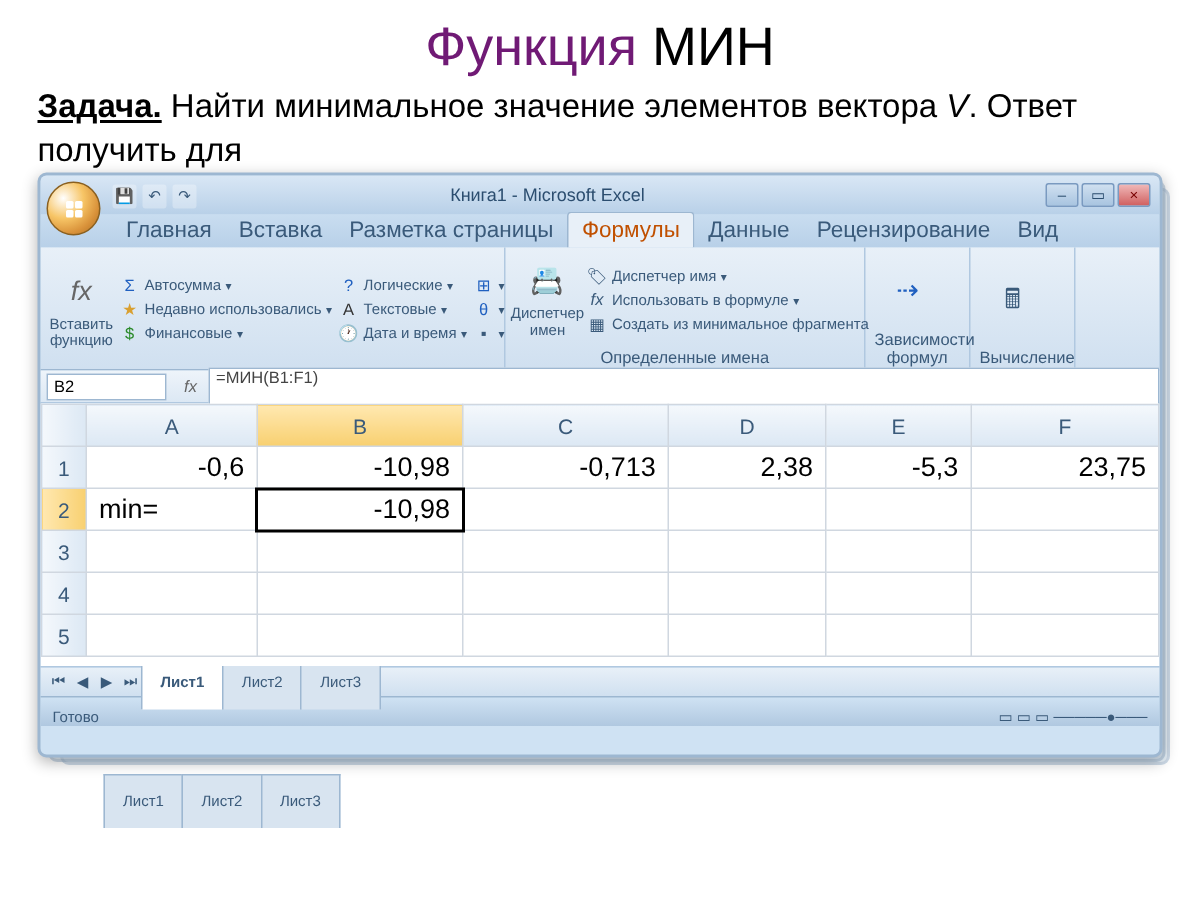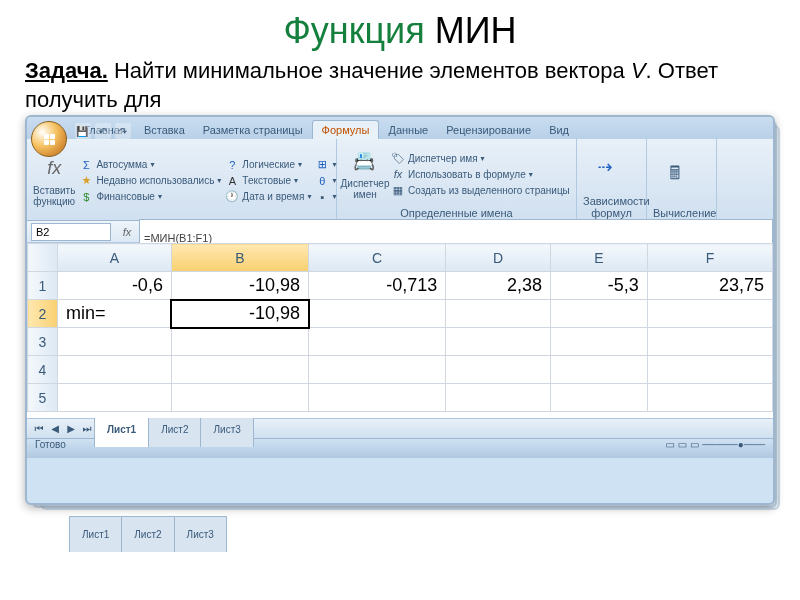--- a/index.html
+++ b/index.html
@@ -1,67 +1,67 @@
 <!DOCTYPE html>
 <html><head>
 <meta charset="utf-8">
 <style>
 *{box-sizing:border-box;margin:0;padding:0;font-family:'Segoe UI',Tahoma,sans-serif}
 body{width:800px;height:600px;background:#fff;overflow:hidden;position:relative}
 .slide{width:800px;height:600px;position:relative}
 .title{text-align:center;font-size:36px;padding:10px 0 5px}
-.title .black{color:#15803d}
+.title .black{color:#701a75}
 .title .red{color:#000000}
 .task{padding:0 25px;font-size:22px;line-height:1.3}
 .task .u{text-decoration:underline;font-weight:bold}
 .task .i{font-style:italic}
 .win{position:absolute;left:25px;top:115px;width:750px;height:390px;border:2px solid #9db7d1;border-radius:6px;background:#cfe2f3;box-shadow:0 3px 10px rgba(0,0,0,.3);overflow:hidden}
 .titlebar{height:26px;background:linear-gradient(#d9e7f5,#b8d0e8);display:flex;align-items:center;padding:0 6px;font-size:12px;color:#3a5a7a}
 .orb{width:36px;height:36px;border-radius:50%;background:radial-gradient(circle at 30% 30%,#fff,#f7c566 40%,#d9923a 70%,#a86a1f);border:1px solid #8a6020;position:absolute;left:4px;top:4px;z-index:5;display:flex;align-items:center;justify-content:center}
 .orb-grid{display:grid;grid-template-columns:repeat(2,5px);grid-template-rows:repeat(2,5px);gap:1px}
 .orb-grid span{background:#fff;border-radius:1px}
 .doc-title{flex:1;text-align:center;color:#2b4d6f}
 .winctl{display:flex;gap:2px}
 .winctl span{width:22px;height:16px;background:linear-gradient(#d0e0f0,#a8c4e0);border:1px solid #7a9ac0;border-radius:2px;display:flex;align-items:center;justify-content:center;font-size:10px;color:#2b4d6f}
 .winctl .close{background:linear-gradient(#f0b8b8,#d06060);color:#700}
 .qat{position:absolute;left:48px;top:6px;display:flex;gap:4px;z-index:4}
 .qat span{width:16px;height:16px;background:rgba(255,255,255,.3);border-radius:2px;display:flex;align-items:center;justify-content:center;font-size:10px;color:#3a5a7a}
-.ribbon-tabs{height:22px;background:linear-gradient(#c9ddf0,#b8d0e8);padding-left:48px;display:flex;align-items:flex-end;font-size:11px}
+.ribbon-tabs{height:22px;background:linear-gradient(#c9ddf0,#b8d0e8);padding-left:48px;display:flex;align-items:flex-end;font-size:15px}
 .ribbon-tabs .tab{padding:3px 9px;color:#3a5a7a;cursor:pointer}
 .ribbon-tabs .tab.active{background:#e8f0f8;border:1px solid #9db7d1;border-bottom:none;border-radius:3px 3px 0 0;color:#c05000;font-weight:normal}
 .ribbon{height:82px;background:linear-gradient(#e8f0f8,#d0e0f0);border-bottom:1px solid #9db7d1;display:flex;font-size:10px;color:#3a5a7a}
 .rgroup{border-right:1px solid #b0c8e0;padding:3px 6px 1px;display:flex;flex-direction:column;height:100%}
 .rgroup .body{flex:1;display:flex;gap:4px}
 .rgroup .lab{text-align:center;font-size:11px;color:#3a5a7a;padding-top:1px}
 .bigbtn{display:flex;flex-direction:column;align-items:center;justify-content:center;width:44px;gap:2px;text-align:center;line-height:1.1}
 .bigbtn .ic{width:28px;height:28px;display:flex;align-items:center;justify-content:center;font-size:18px}
 .smlist{display:flex;flex-direction:column;gap:2px;justify-content:center}
 .smitem{display:flex;align-items:center;gap:3px;white-space:nowrap}
 .smitem .ic{width:14px;height:14px;display:inline-flex;align-items:center;justify-content:center;font-size:11px}
 .dd{font-size:8px;color:#3a5a7a}
 .fbar{height:22px;background:linear-gradient(#eef4fa,#dce8f4);border-bottom:1px solid #b0c8e0;display:flex;align-items:center;font-size:11px}
 .namebox{width:80px;height:18px;background:#fff;border:1px solid #9db7d1;margin:0 4px;padding:0 4px;display:flex;align-items:center}
 .fxi{width:24px;text-align:center;font-style:italic;color:#666}
-.formula{flex:1;height:14px;background:#fff;border:1px solid #9db7d1;padding:12px 4px;display:flex;align-items:flex-start;color:#444}
+.formula{flex:1;height:14px;background:#fff;border:1px solid #9db7d1;padding:12px 4px;display:flex;align-items:flex-end;color:#444}
 .grid-area{background:#fff;height:175px;overflow:hidden;position:relative}
 table.sheet{border-collapse:collapse;width:100%;font-size:18px}
 table.sheet th,table.sheet td{border:1px solid #d0d7e0;text-align:right;padding:3px 8px;height:28px}
 table.sheet th{background:linear-gradient(#f4f8fc,#dce8f4);color:#3a5a7a;font-weight:normal;text-align:center;font-size:14px}
 table.sheet th.rowh{width:30px;background:linear-gradient(90deg,#f4f8fc,#dce8f4)}
 table.sheet th.rowh.sel{background:linear-gradient(90deg,#ffe8b0,#f8d070)}
 table.sheet th.colh.sel{background:linear-gradient(#ffe8b0,#f8d070)}
 table.sheet td{background:#fff;color:#000}
 table.sheet td.left{text-align:left}
 table.sheet td.selected{outline:2px solid #000;outline-offset:-1px;position:relative;font-weight:normal}
 .tabstrip{height:20px;background:linear-gradient(#e8f0f8,#d0e0f0);border-top:1px solid #b0c8e0;display:flex;align-items:center;font-size:10px;padding-left:4px;gap:0}
 .tabstrip .nav{width:16px;text-align:center;color:#3a5a7a}
 .stab{padding:12px 12px;background:#fff;border:1px solid #9db7d1;border-bottom:none;margin-left:-1px;color:#3a5a7a}
 .stab.active{font-weight:bold;background:#fff}
 .stab.inactive{background:#d8e4f0}
-.status{height:20px;background:linear-gradient(#cfe2f3,#b0c8e0);border-top:1px solid #9db7d1;display:flex;align-items:flex-start;font-size:10px;color:#3a5a7a;padding:0 8px;justify-content:space-between}
+.status{height:20px;background:linear-gradient(#cfe2f3,#b0c8e0);border-top:1px solid #9db7d1;display:flex;align-items:flex-end;font-size:10px;color:#3a5a7a;padding:0 8px;justify-content:space-between}
 .shadow-win{position:absolute;border:2px solid #9db7d1;border-radius:6px;background:#cfe2f3;opacity:.5}
 .bottom-tabs{position:absolute;left:70px;bottom:48px;display:flex;font-size:10px}
 .bottom-tabs .stab{background:#d8e4f0}
 </style>
 </head>
 <body>
 
 <div class="slide">
   <div class="title">
     <span class="black">Функция </span><span class="red">МИН</span>
@@ -79,20 +79,28 @@
           <span></span>
           <span></span>
           <span></span>
           <span></span>
         </div>
     </div>
     <div class="qat">
       <span>💾</span>
       <span>↶</span>
       <span>↷</span>
+    </div>
+    <div class="titlebar">
+      <span class="doc-title">Книга1 - Microsoft Excel</span>
+      <div class="winctl">
+        <span>–</span>
+        <span>▭</span>
+        <span class="close">×</span>
+      </div>
     </div>
     <div class="ribbon-tabs">
       <span class="tab">Главная</span>
       <span class="tab">Вставка</span>
       <span class="tab">Разметка страницы</span>
       <span class="tab active">Формулы</span>
       <span class="tab">Данные</span>
       <span class="tab">Рецензирование</span>
       <span class="tab">Вид</span>
     </div>
@@ -167,21 +175,21 @@
                 <span>Диспетчер имя</span>
                 <span class="dd">▾</span>
               </span>
             <span class="smitem">
                 <span class="ic" style="font-style:italic">fx</span>
                 <span>Использовать в формуле</span>
                 <span class="dd">▾</span>
               </span>
             <span class="smitem">
                 <span class="ic">▦</span>
-                <span>Создать из выделенного страницы</span>
+                <span>Создать из минимальное фрагмента</span>
               </span>
           </div>
         </div>
         <div class="lab">Определенные имена</div>
       </div>
       <div class="rgroup" style="width:70px">
         <div class="body">
             <div class="bigbtn">
               <span class="ic" style="color:#2060c0">⇢</span>
             </div>

